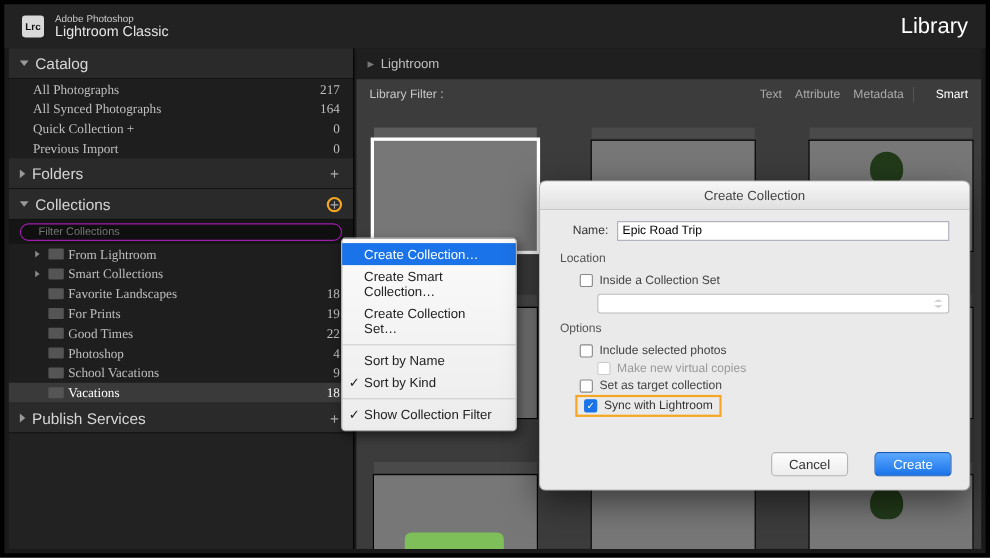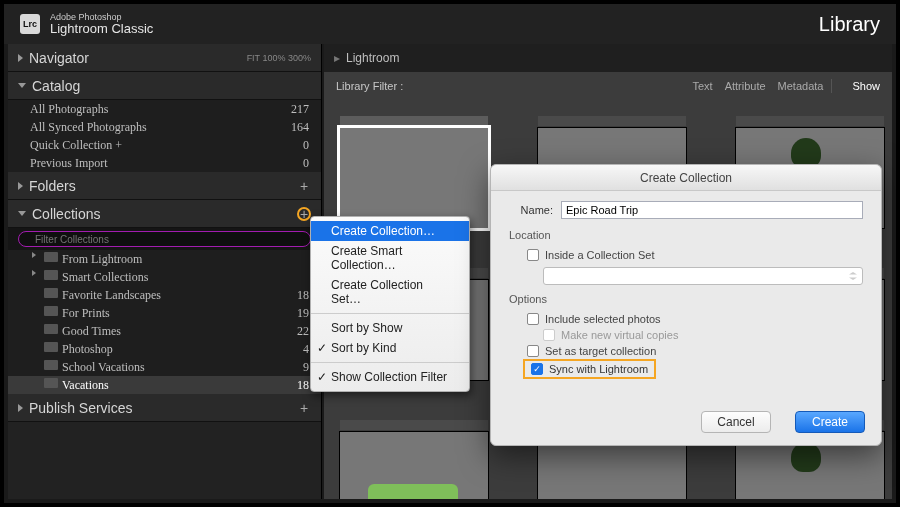--- a/index.html
+++ b/index.html
@@ -30,21 +30,21 @@
   .sec-arrow { width: 0; height: 0; margin-right: 6px; }
   .arr-right { border-top: 4px solid transparent; border-bottom: 4px solid transparent; border-left: 5px solid #999; }
   .arr-down { border-left: 4px solid transparent; border-right: 4px solid transparent; border-top: 5px solid #999; }
   .sec-title { flex: 1; color: #d6d6d6; font-size: 14px; }
   .sec-meta { color: #888; font-size: 9px; }
   .plus { width: 14px; height: 14px; display: inline-flex; align-items: center; justify-content: center; color: #aaa; font-size: 14px; margin-left: 6px; }
   .plus-hl { border: 2px solid #f5a623; border-radius: 50%; padding: 2px; }
   .cat-list, .coll-list { background: #1e1e1e; }
   .cat-row, .coll-row { height: 18px; display: flex; align-items: center; padding: 0 12px 0 22px; color: #bfbfbf; font-size: 12px; justify-content: space-between; font-family: Liberation Serif, serif; }
   .coll-row { padding-left: 10px; }
-  .coll-left { display: flex; align-items: flex-start; gap: 4px; }
+  .coll-left { display: flex; align-items: center; gap: 4px; }
   .coll-sync { width: 10px; height: 10px; }
   .coll-exp { width: 8px; display: inline-flex; }
   .coll-exp .arr-mini { width: 0; height: 0; border-top: 3px solid transparent; border-bottom: 3px solid transparent; border-left: 4px solid #888; }
   .coll-icon { width: 14px; height: 10px; background: #555; border-radius: 1px; }
   .coll-row.sel { background: #3a3a3a; color: #fff; }
   .coll-filter { height: 22px; display: flex; align-items: center; background: #151515; padding: 0 10px; }
   .coll-filter-input { flex: 1; height: 16px; background: #0f0f0f; border: 1px solid #a21caf; border-radius: 8px; padding: 0 16px; color: #666; font-size: 10px; }
 
   
   .grid { position: absolute; left: 320px; right: 4px; top: 96px; bottom: 4px; background: #3c3c3c; overflow: hidden; }
@@ -112,30 +112,25 @@
     <span>Lightroom</span>
   </div>
 
   <div class="filterbar">
     <span>Library Filter :</span>
     <span class="spacer"></span>
     <span class="fitem">Text</span>
     <span class="fitem">Attribute</span>
     <span class="fitem">Metadata</span>
     <span class="divider"></span>
-    <span class="fnone">Show</span>
+    <span class="fnone">Smart</span>
   </div>
 
   <div class="left">
 
-    <div class="lp-section">
-      <span class="sec-arrow arr-right"></span>
-      <span class="sec-title">Navigator</span>
-      <span class="sec-meta">FIT    100%    300%</span>
-    </div>
 
     <div class="lp-section">
       <span class="sec-arrow arr-down"></span>
       <span class="sec-title">Catalog</span>
     </div>
     <div class="cat-list">
       <div class="cat-row">
           <span>All Photographs</span>
           <span>217</span>
         </div>
@@ -299,21 +294,21 @@
           </div>
       </div>
     </div>
   </div>
 
   <div class="ctx">
     <div class="m hl">Create Collection…</div>
     <div class="m">Create Smart Collection…</div>
     <div class="m">Create Collection Set…</div>
     <div class="sep"></div>
-    <div class="m">Sort by Show</div>
+    <div class="m">Sort by Name</div>
     <div class="m chk">Sort by Kind</div>
     <div class="sep"></div>
     <div class="m chk">Show Collection Filter</div>
   </div>
 
   <div class="dialog">
     <div class="dlg-title">Create Collection</div>
     <div class="dlg-body">
       <div class="dlg-row">
         <span class="dlg-label">Name:</span>

